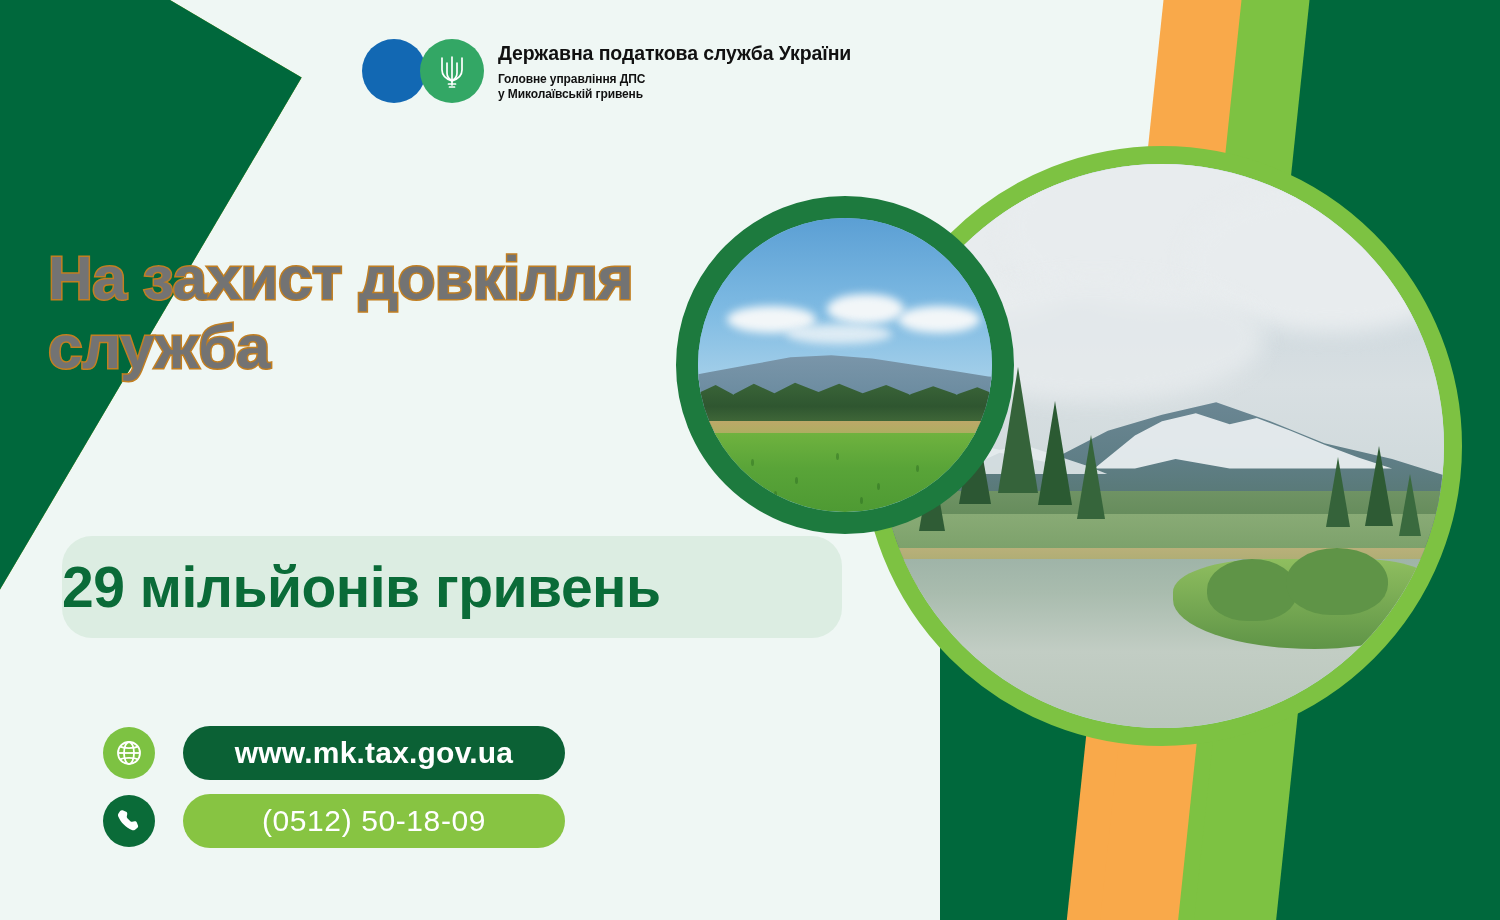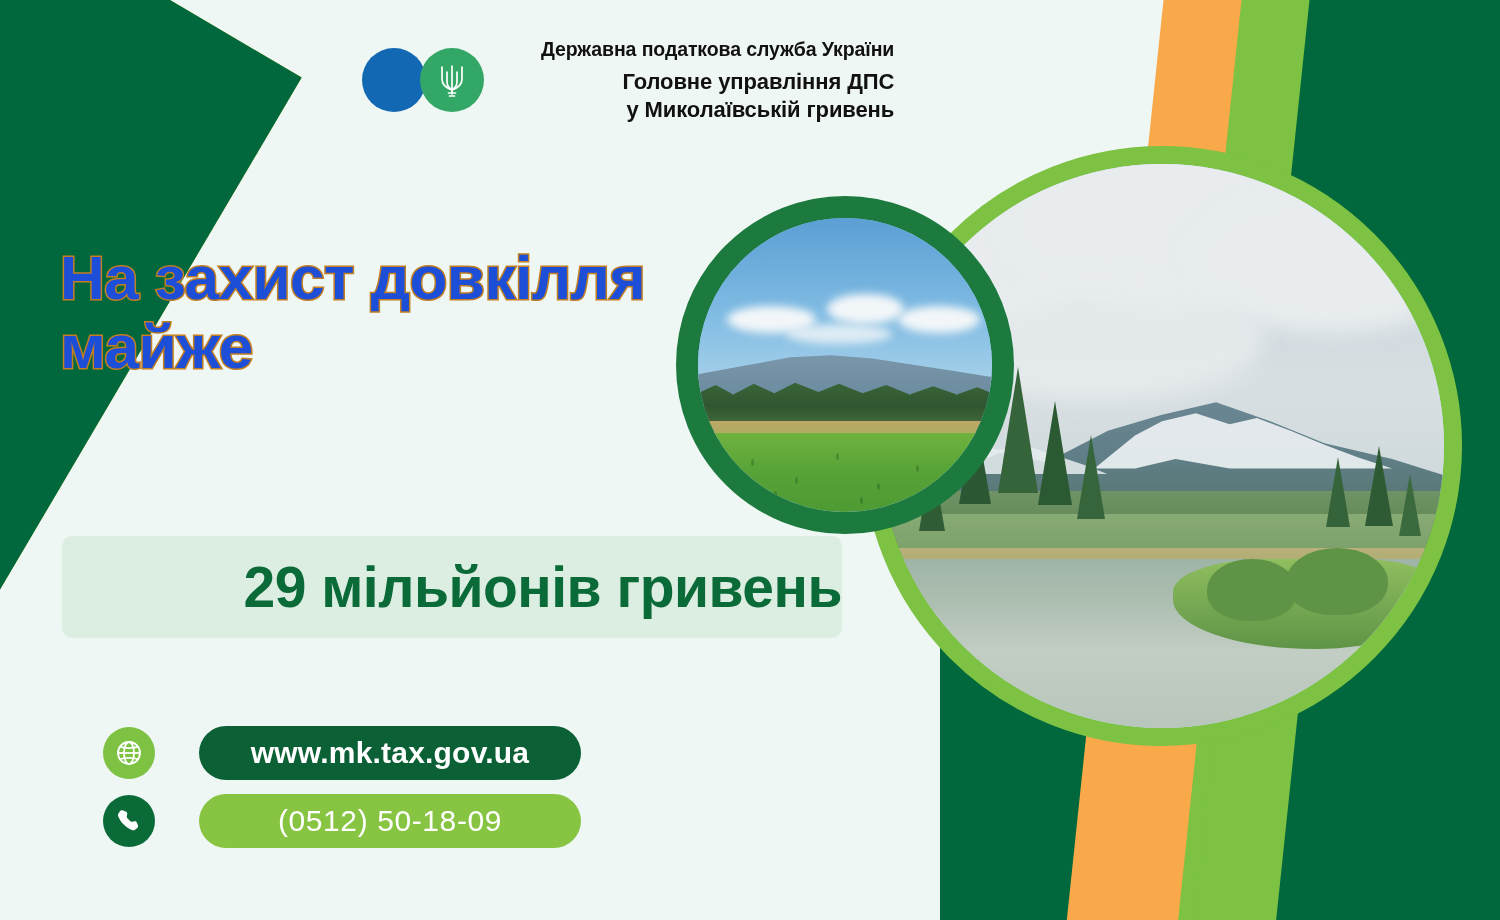--- a/index.html
+++ b/index.html
@@ -210,58 +210,57 @@
     position:absolute; left:0; top:3px;
     width:64px; height:64px; border-radius:50%;
     background:#1268b3;
   }
   .dot-green {
     position:absolute; left:58px; top:3px;
     width:64px; height:64px; border-radius:50%;
     background:#33a765;
     display:flex; align-items:center; justify-content:center;
   }
-  .logo-text { padding-top:2px;margin-left:43px; }
+  .logo-text { padding-top:2px; }
   .logo-line1 {
     font-size:19.5px; font-weight:bold; color:#111; letter-spacing:-.1px;
     margin-bottom:7px;
   }
   .logo-line2 {
-    font-size:22px; font-weight:bold; color:#111; line-height:1.28;
+    font-size:12px; font-weight:bold; color:#111; line-height:1.28;
     letter-spacing:-.1px;
-    text-align:right;
   }
 
   
   .headline {
-    position:absolute; left:60px; top:243px;
+    position:absolute; left:48px; top:243px;
     width:680px;
     font-size:62px; font-weight:bold; line-height:1.12;
-    color:#1d4ed8;
+    color:#737373;
     -webkit-text-stroke:3px #c27f21;
     paint-order:stroke fill;
     letter-spacing:-.5px;
   }
 
   
   .amount-box {
     position:absolute; left:62px; top:536px;
     width:780px; height:102px;
     background:#dcede2;
-    border-radius:10px;
-    display:flex; align-items:center; justify-content:flex-end;
+    border-radius:30px;
+    display:flex; align-items:center; justify-content:flex-start;
   }
   .amount-text {
     font-size:57px; font-weight:bold; color:#0a6b38;
     letter-spacing:-.5px;
   }
 
   
   .contact-row {
-    position:absolute; display:flex; align-items:center; gap:44px;
+    position:absolute; display:flex; align-items:center; gap:28px;
   }
   .row-web  { left:103px; top:726px; }
   .row-tel  { left:103px; top:794px; }
 
   .c-icon {
     width:52px; height:52px; border-radius:50%;
     display:flex; align-items:center; justify-content:center;
     flex:0 0 auto;
   }
   .icon-web { background:#7dc242; }
@@ -365,21 +364,21 @@
       <div class="logo-line1">Державна податкова служба України</div>
       <div class="logo-line2">
         <div>Головне управління ДПС</div>
         <div>у Миколаївській гривень</div>
       </div>
     </div>
   </div>
 
   <div class="headline">
     <div>На захист довкілля</div>
-    <div>майже</div>
+    <div>служба</div>
   </div>
 
   <div class="amount-box">
     <span class="amount-text">29 мільйонів гривень</span>
   </div>
 
   <div class="contact-row row-web">
     <span class="c-icon icon-web">
       <svg width="30" height="30" viewBox="0 0 30 30">
         <g fill="none" stroke="#ffffff" stroke-width="1.8">

